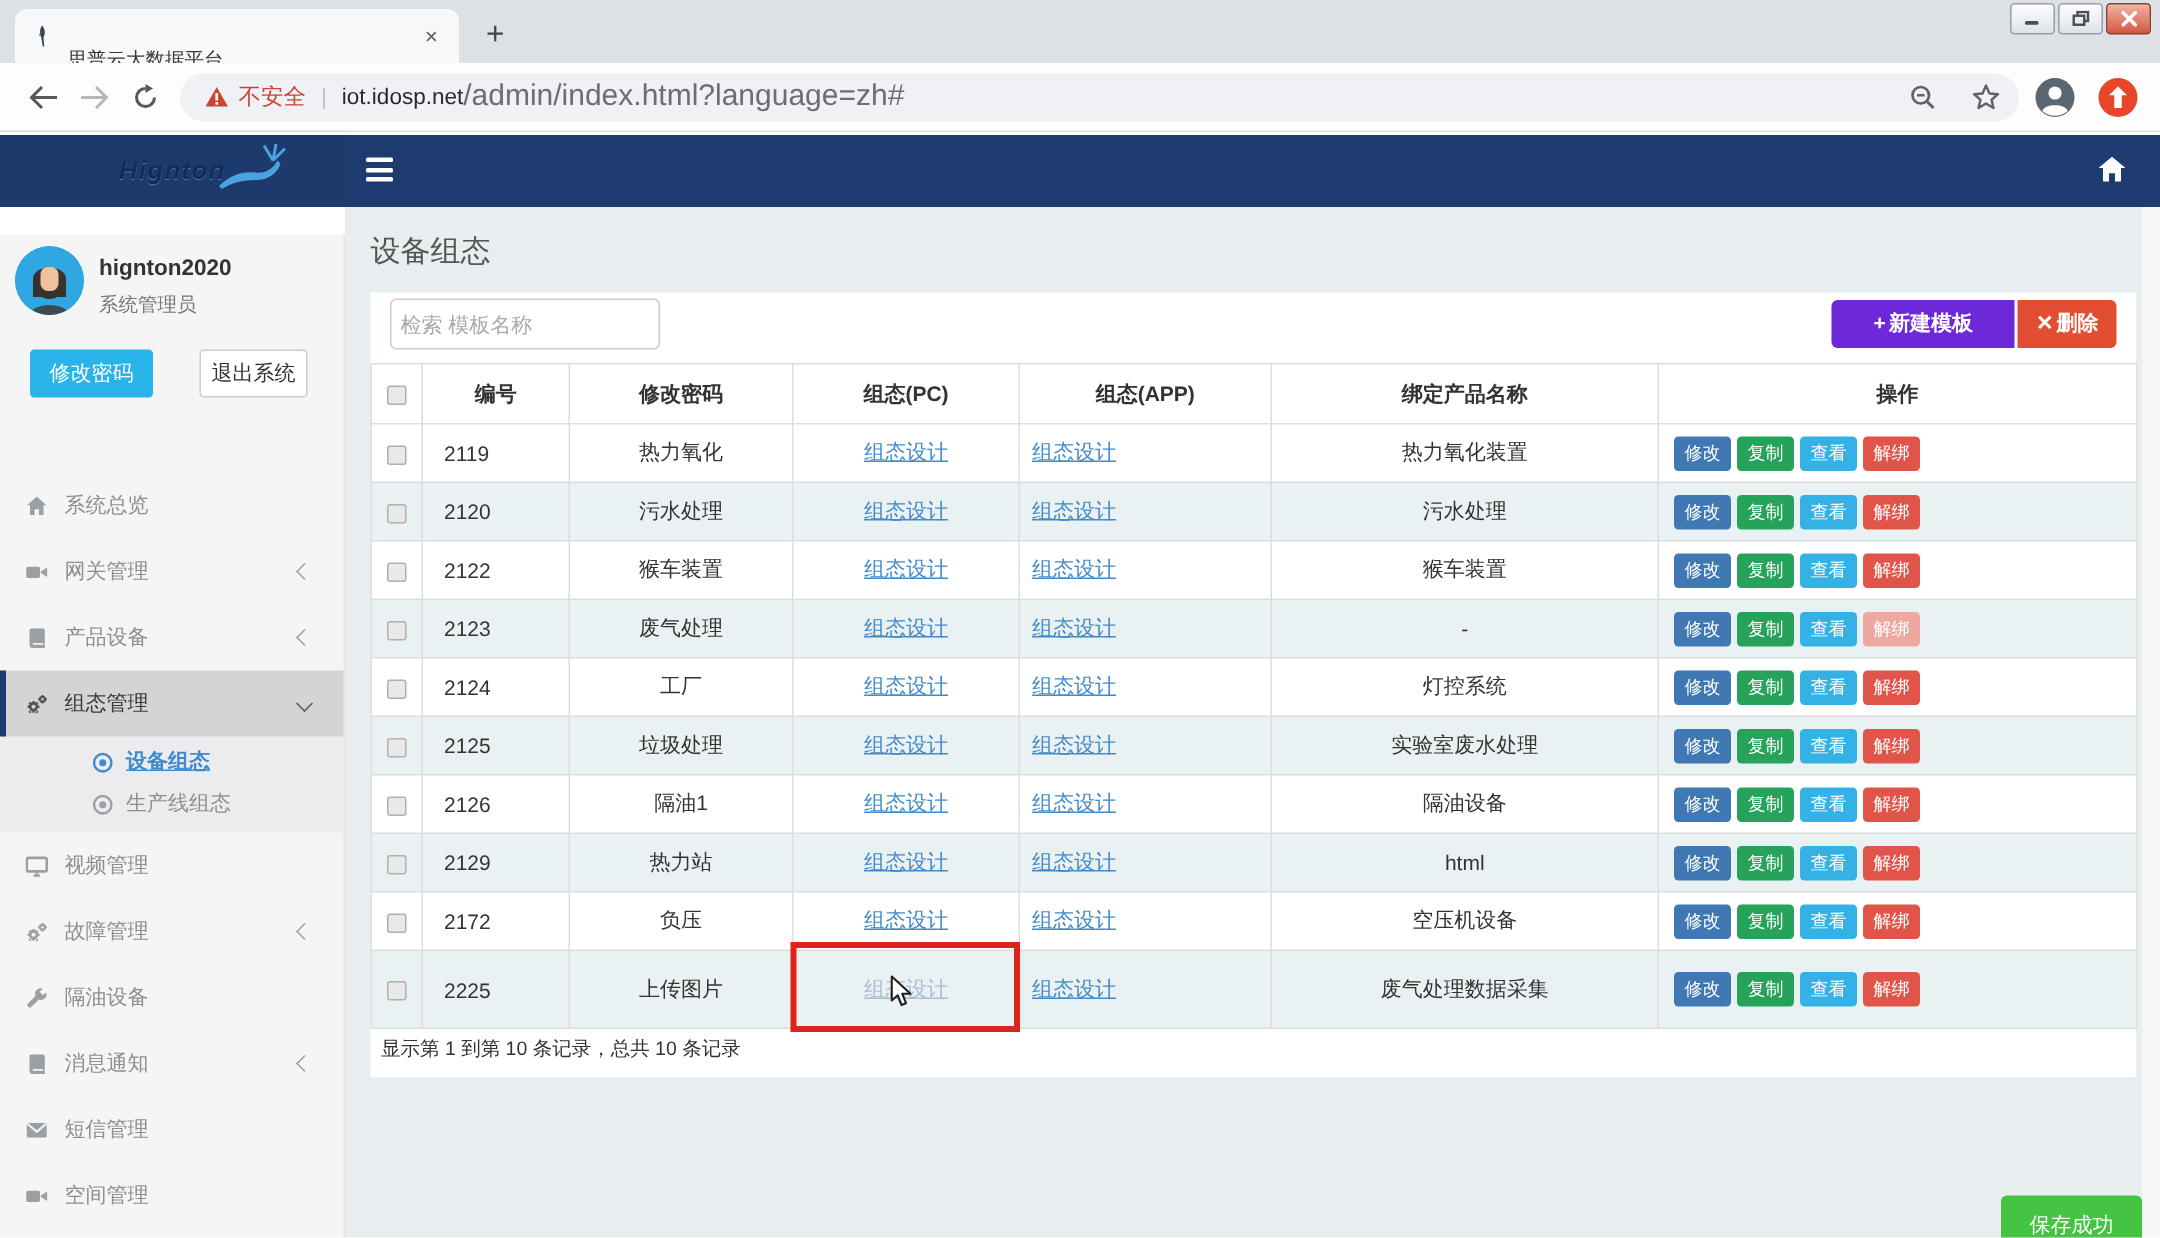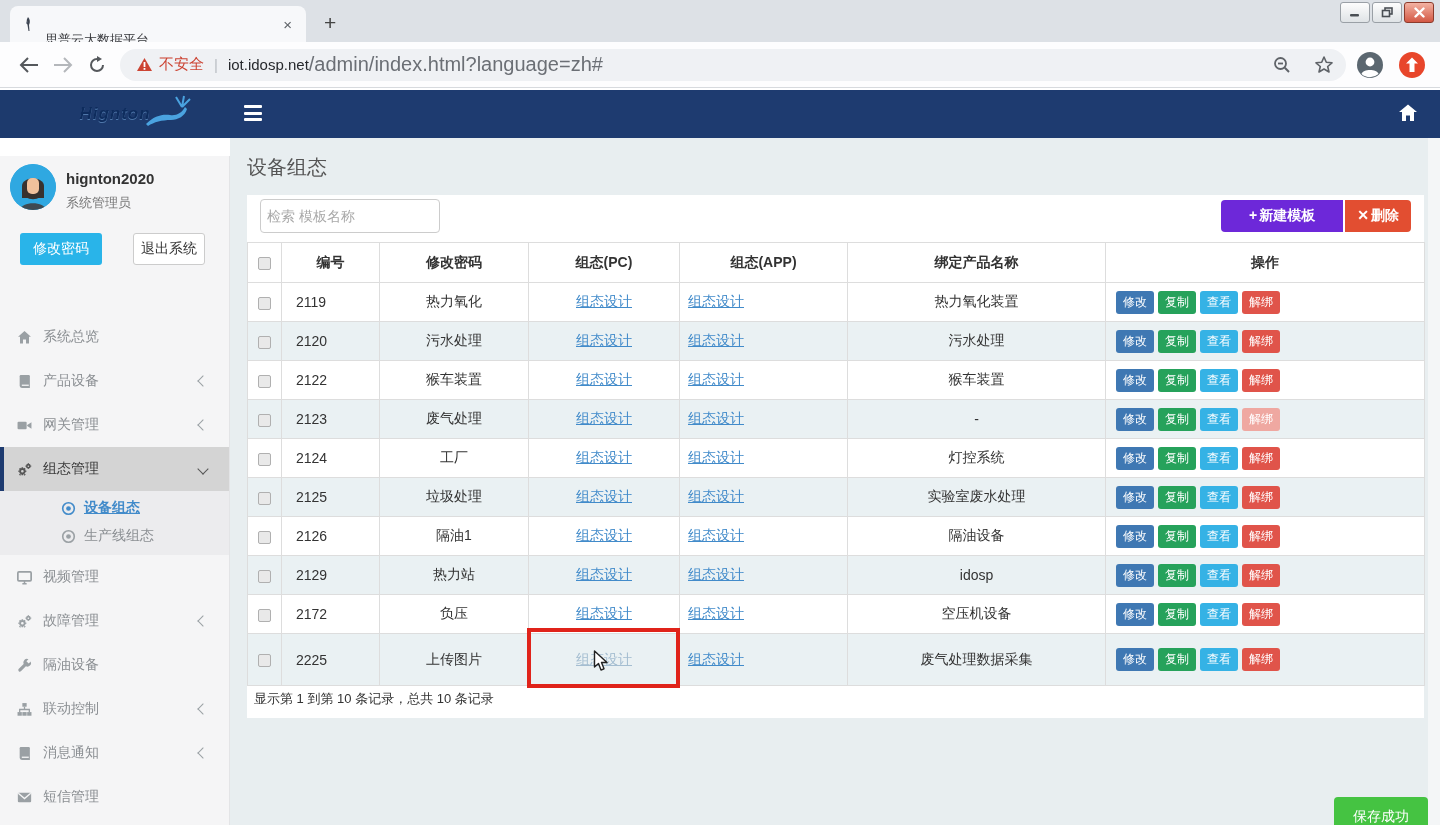--- a/index.html
+++ b/index.html
@@ -245,35 +245,35 @@
         <span class="m-ico">
           <svg width="15" height="15" viewBox="0 0 14 14">
             <path d="M7 1 L13 6.3 H11.2 V12.5 H8.4 V8.8 H5.6 V12.5 H2.8 V6.3 H1 Z" fill="currentColor"></path>
           </svg>
         </span>
         <span>系统总览</span>
       </div>
       <div class="menu-item">
         <span class="m-ico">
           <svg width="15" height="15" viewBox="0 0 14 14">
+            <rect x="0.5" y="3.5" width="8.5" height="7" rx="1" fill="currentColor"></rect>
+            <path d="M9.5 6.5 L13.5 4 V10 L9.5 7.5 Z" fill="currentColor"></path>
+          </svg>
+        </span>
+        <span>网关管理</span>
+        <span class="chev left"></span>
+      </div>
+      <div class="menu-item">
+        <span class="m-ico">
+          <svg width="15" height="15" viewBox="0 0 14 14">
             <path d="M3.5 1 H11 a1 1 0 0 1 1 1 V13 H4.5 a2 2 0 0 1 -2 -2 V2 a1 1 0 0 1 1 -1 Z" fill="currentColor"></path>
             <path d="M4.5 10.5 H11" stroke="#f5f5f6" stroke-width="1.2"></path>
           </svg>
         </span>
         <span>产品设备</span>
-        <span class="chev left"></span>
-      </div>
-      <div class="menu-item">
-        <span class="m-ico">
-          <svg width="15" height="15" viewBox="0 0 14 14">
-            <rect x="0.5" y="3.5" width="8.5" height="7" rx="1" fill="currentColor"></rect>
-            <path d="M9.5 6.5 L13.5 4 V10 L9.5 7.5 Z" fill="currentColor"></path>
-          </svg>
-        </span>
-        <span>网关管理</span>
         <span class="chev left"></span>
       </div>
       <div class="menu-item active">
         <span class="m-ico">
           <svg width="15" height="15" viewBox="0 0 14 14">
             <circle cx="5" cy="8.6" r="2.1" fill="none" stroke="currentColor" stroke-width="1.7"></circle>
             <g stroke="currentColor" stroke-width="1.5">
               <path d="M5 4.9 V6 M5 11.2 V12.3 M1.3 8.6 H2.4 M7.6 8.6 H8.7 M2.4 6 l.8 .8 M6.8 11.4 l.8 .8 M7.6 6 l-.8 .8 M3.2 11.4 l-.8 .8"></path>
             </g>
             <circle cx="10.6" cy="3.9" r="1.5" fill="none" stroke="currentColor" stroke-width="1.5"></circle>
@@ -330,33 +330,20 @@
         <span>故障管理</span>
         <span class="chev left"></span>
       </div>
       <div class="menu-item">
         <span class="m-ico">
           <svg width="15" height="15" viewBox="0 0 14 14">
             <path d="M12.8 3.2 A3.4 3.4 0 0 1 8.3 7.7 L3.6 12.4 A1.5 1.5 0 0 1 1.5 10.3 L6.2 5.6 A3.4 3.4 0 0 1 10.7 1.1 L8.8 3 L10.9 5.1 Z" fill="currentColor"></path>
           </svg>
         </span>
         <span>隔油设备</span>
-      </div>
-      <div class="menu-item">
-        <span class="m-ico">
-          <svg width="15" height="15" viewBox="0 0 14 14">
-            <rect x="5" y="1" width="4" height="3.4" fill="currentColor"></rect>
-            <rect x="0.5" y="9.4" width="4" height="3.4" fill="currentColor"></rect>
-            <rect x="5" y="9.4" width="4" height="3.4" fill="currentColor"></rect>
-            <rect x="9.5" y="9.4" width="4" height="3.4" fill="currentColor"></rect>
-            <path d="M7 4.4 V7 M2.5 9.4 V7 H11.5 V9.4" stroke="currentColor" stroke-width="1.2" fill="none"></path>
-          </svg>
-        </span>
-        <span>联动控制</span>
-        <span class="chev left"></span>
       </div>
       <div class="menu-item">
         <span class="m-ico">
           <svg width="15" height="15" viewBox="0 0 14 14">
             <path d="M3.5 1 H11 a1 1 0 0 1 1 1 V13 H4.5 a2 2 0 0 1 -2 -2 V2 a1 1 0 0 1 1 -1 Z" fill="currentColor"></path>
             <path d="M4.5 10.5 H11" stroke="#f5f5f6" stroke-width="1.2"></path>
           </svg>
         </span>
         <span>消息通知</span>
         <span class="chev left"></span>
@@ -476,21 +463,21 @@
             <td class="cell-app"><a class="cfg-link">组态设计</a></td>
             <td>隔油设备</td>
             <td class="cell-ops"><span class="op-btn op-modify">修改</span><span class="op-btn op-copy">复制</span><span class="op-btn op-view">查看</span><span class="op-btn op-unbind">解绑</span></td>
           </tr>
           <tr class="stripe">
             <td class="cell-check"><input type="checkbox" class="gcheck" style=""></td>
             <td class="cell-id">2129</td>
             <td>热力站</td>
             <td><a class="cfg-link">组态设计</a></td>
             <td class="cell-app"><a class="cfg-link">组态设计</a></td>
-            <td>idosp</td>
+            <td>html</td>
             <td class="cell-ops"><span class="op-btn op-modify">修改</span><span class="op-btn op-copy">复制</span><span class="op-btn op-view">查看</span><span class="op-btn op-unbind">解绑</span></td>
           </tr>
           <tr class="">
             <td class="cell-check"><input type="checkbox" class="gcheck" style=""></td>
             <td class="cell-id">2172</td>
             <td>负压</td>
             <td><a class="cfg-link">组态设计</a></td>
             <td class="cell-app"><a class="cfg-link">组态设计</a></td>
             <td>空压机设备</td>
             <td class="cell-ops"><span class="op-btn op-modify">修改</span><span class="op-btn op-copy">复制</span><span class="op-btn op-view">查看</span><span class="op-btn op-unbind">解绑</span></td>

